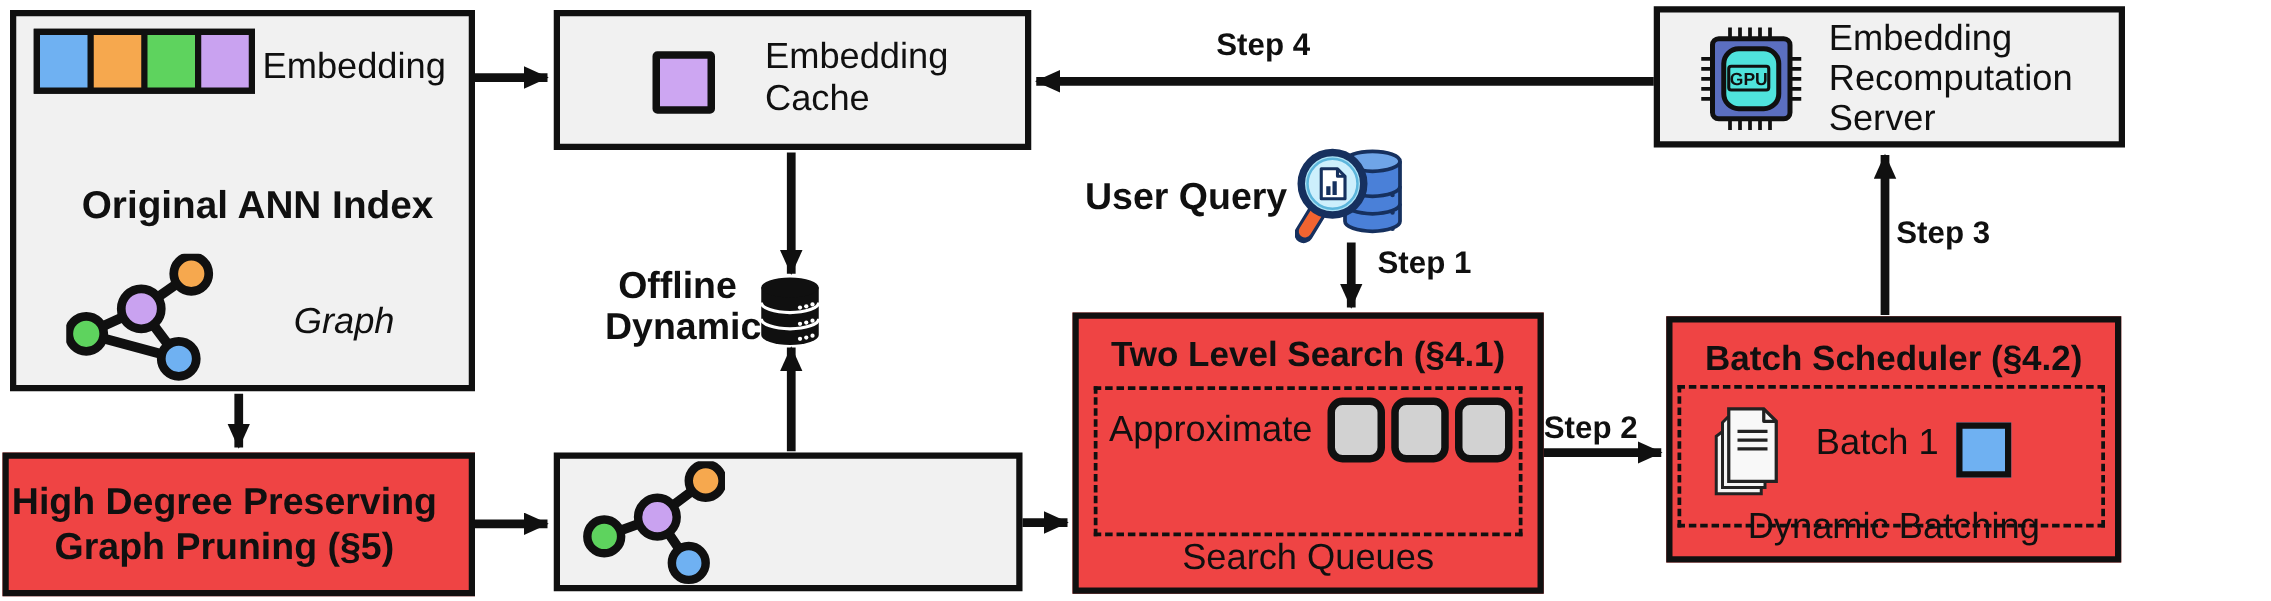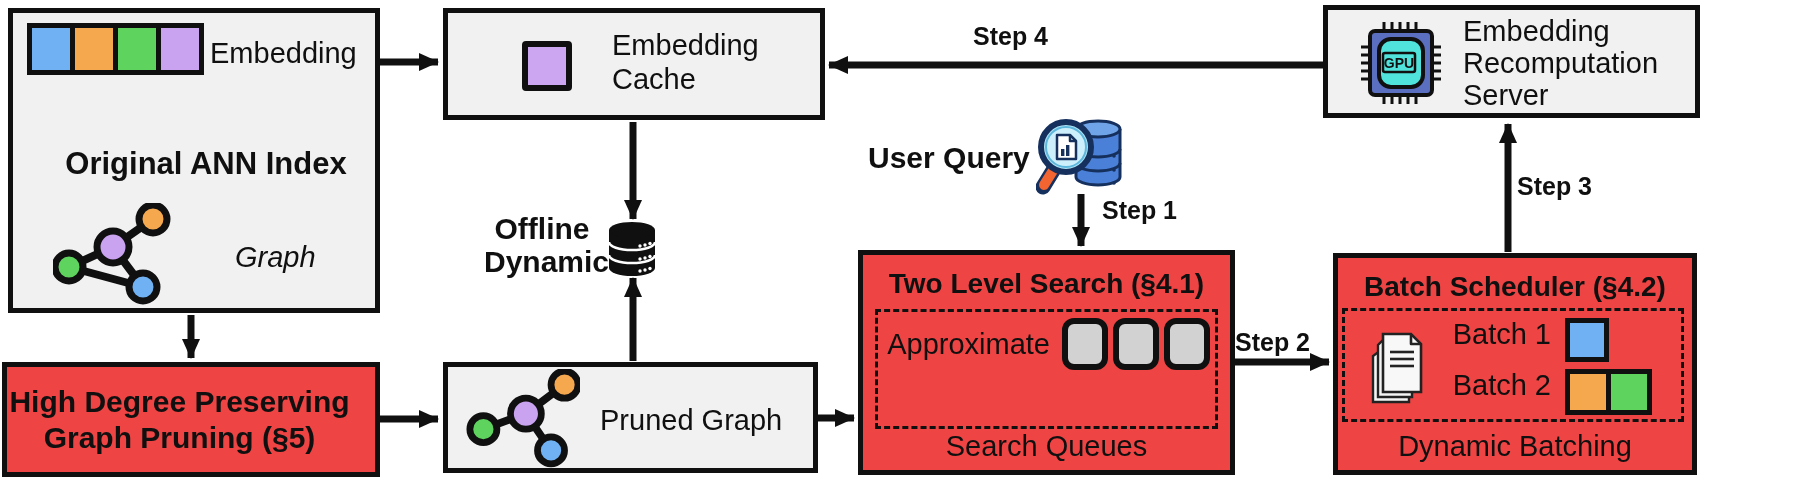--- a/index.html
+++ b/index.html
@@ -174,45 +174,38 @@
         <div style="display:flex;">
           <div class="slot"></div>
           <div class="slot"></div>
           <div class="slot"></div>
         </div>
       </div>
     </div>
     <div class="footer-lbl">Search Queues</div>
   </div>
 
-  <div class="box dark" style="left:1333px;top:253px;width:364px;height:222px;">
+  <div class="box dark" style="left:1333px;top:253px;width:364px;height:197px;">
     <div class="abs bold ctr" style="left:0;right:0;top:13px;font-size:28px;">Batch Scheduler (§4.2)</div>
     <div class="dashed" style="left:4px;top:50px;width:342px;height:114px;">
       <div style="display:flex;align-items:center;">
         <svg style="margin:12px 0 0 26px;" width="62" height="78" viewBox="0 0 62 78">
           <path d="M6,14 h28 l0,0 v52 h-36 v-46 z" fill="#f4f4f4" stroke="#222222" stroke-width="2.4" transform="translate(4,6)"></path>
           <path d="M8,8 h30 v56 h-34 v-52 z" fill="#f4f4f4" stroke="#222222" stroke-width="2.4" transform="translate(3,3)"></path>
           <path d="M12,4 h28 l10,10 v48 h-38 z" fill="#f8f8f8" stroke="#222222" stroke-width="2.6"></path>
           <path d="M40,4 v10 h10" fill="none" stroke="#222222" stroke-width="2.6" stroke-linejoin="round"></path>
           <line x1="19" y1="22" x2="43" y2="22" stroke="#222222" stroke-width="2.6"></line>
           <line x1="19" y1="29" x2="43" y2="29" stroke="#222222" stroke-width="2.6"></line>
           <line x1="19" y1="36" x2="43" y2="36" stroke="#222222" stroke-width="2.6"></line>
         </svg>
         <div>
           <div class="brow">
             <div class="brow-label">Batch 1</div>
             <div class="batch-sq c-blue"></div>
           </div>
-          <div class="brow">
-            <div class="brow-label">Batch 2</div>
-            <div class="batch-pair">
-              <div class="pair-cell c-orange"></div>
-              <div class="pair-cell c-green"></div>
-            </div>
-          </div>
         </div>
       </div>
     </div>
     <div class="footer-lbl">Dynamic Batching</div>
   </div>
 
   <div class="box dark" style="left:2px;top:362px;width:378px;height:115px;display:flex;align-items:center;">
     <div class="bold ctr" style="width:345px;font-size:30px;line-height:36px;">High Degree Preserving Graph Pruning (§5)</div>
   </div>
 
@@ -221,21 +214,20 @@
       <g stroke="#101010" stroke-width="8" stroke-linecap="round">
         <line x1="18" y1="62" x2="62" y2="46"></line>
         <line x1="62" y1="46" x2="102" y2="16"></line>
         <line x1="62" y1="46" x2="88" y2="84"></line>
       </g>
       <circle cx="18" cy="62" r="14" fill="#5ed35e" stroke="#101010" stroke-width="7"></circle>
       <circle cx="102" cy="16" r="14" fill="#f6a84e" stroke="#101010" stroke-width="7"></circle>
       <circle cx="88" cy="84" r="14" fill="#6fb1f2" stroke="#101010" stroke-width="7"></circle>
       <circle cx="62" cy="46" r="16" fill="#c9a2f0" stroke="#101010" stroke-width="7"></circle>
     </svg>
-    <div class="abs" style="left:152px;top:37px;font-size:29px;">Pruned Graph</div>
   </div>
 
   <div class="step" style="left:1102px;top:196px;">Step 1</div>
   <div class="step" style="left:1235px;top:328px;">Step 2</div>
   <div class="step" style="left:1517px;top:172px;">Step 3</div>
   <div class="step" style="left:973px;top:22px;">Step 4</div>
 
 </div>
 
 </body></html>

